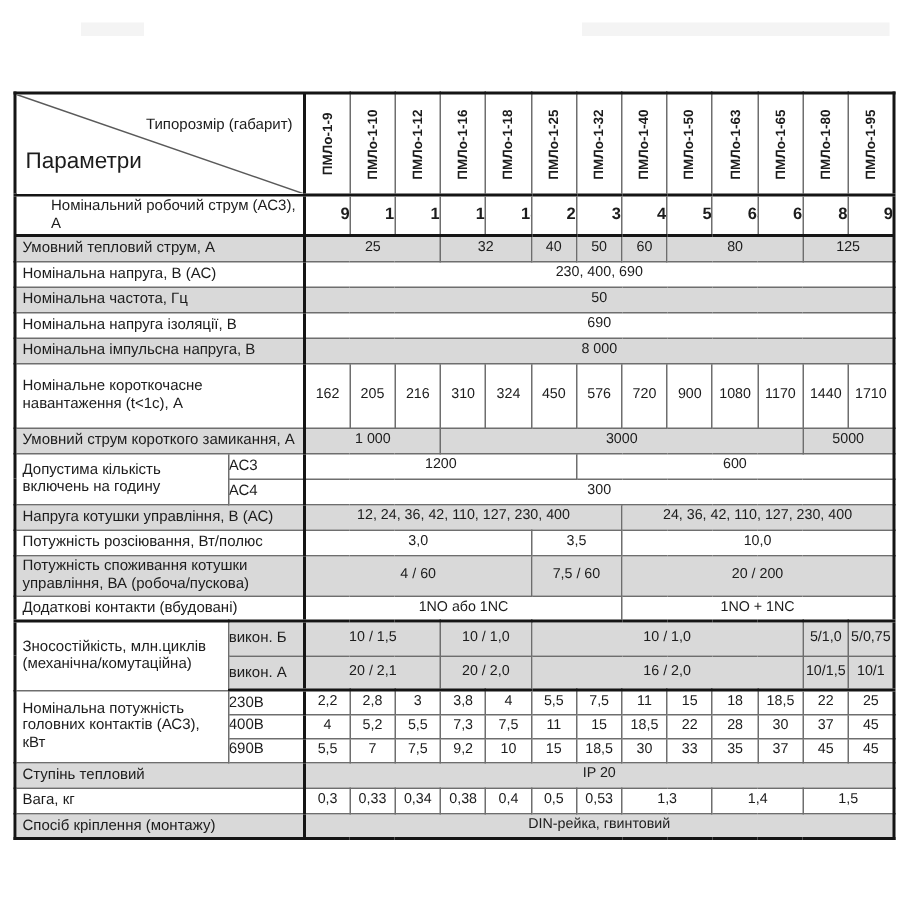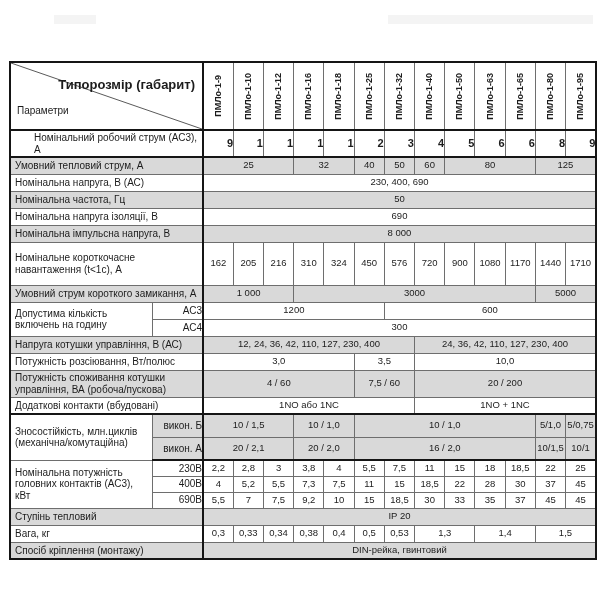--- a/index.html
+++ b/index.html
@@ -11,28 +11,28 @@
 
   table.spec{position:absolute;left:9px;top:61px;width:588px;
     border-collapse:collapse;table-layout:fixed;border:2px solid #151515;}
   col.c-label{width:142px;} col.c-sub{width:51px;}
   th,td{border:1px solid #6e6e6e;padding:0;vertical-align:middle;
     font-size:10px;line-height:1.15;overflow:hidden;}
   thead tr{height:68px;}
   thead th{border-bottom:2px solid #151515;background:#fff;}
   th.corner{position:relative;}
   .diag{position:absolute;left:0;top:0;width:100%;height:100%;display:block;}
-  .corner-top{position:absolute;top:15px;right:7px;font-size:13px;font-weight:700;}
-  .corner-bottom{position:absolute;bottom:13px;left:6px;font-size:10px;font-weight:400;}
+  .corner-top{position:absolute;top:15px;right:7px;font-size:10px;font-weight:400;}
+  .corner-bottom{position:absolute;bottom:13px;left:6px;font-size:15px;font-weight:400;}
   th.colh{vertical-align:middle;text-align:center;}
   .vert{writing-mode:vertical-rl;transform:rotate(180deg);margin:0 auto;
     font-weight:700;font-size:9px;line-height:1;white-space:nowrap;}
 
   td.plabel{text-align:left;padding:1px 2px 1px 4px;}
-  td.sub{text-align:right;}
+  td.sub{text-align:left;}
   td.val{text-align:center;white-space:nowrap;font-size:9.5px;padding:1px 0;}
   td.glabel{background:#fff;}
   td.firstv,th.firstv{border-left:2px solid #151515;}
 
   tbody tr{height:17px;}
   tbody tr:nth-child(1){height:22px;}
   tbody tr:nth-child(1) td{border-bottom:2px solid #151515;padding-left:23px;}
   tbody tr:nth-child(1) td.val{font-weight:700;font-size:11px;}
   tbody tr:nth-child(7){height:43px;}
   tbody tr:nth-child(13){height:27px;border-radius:11px;}

